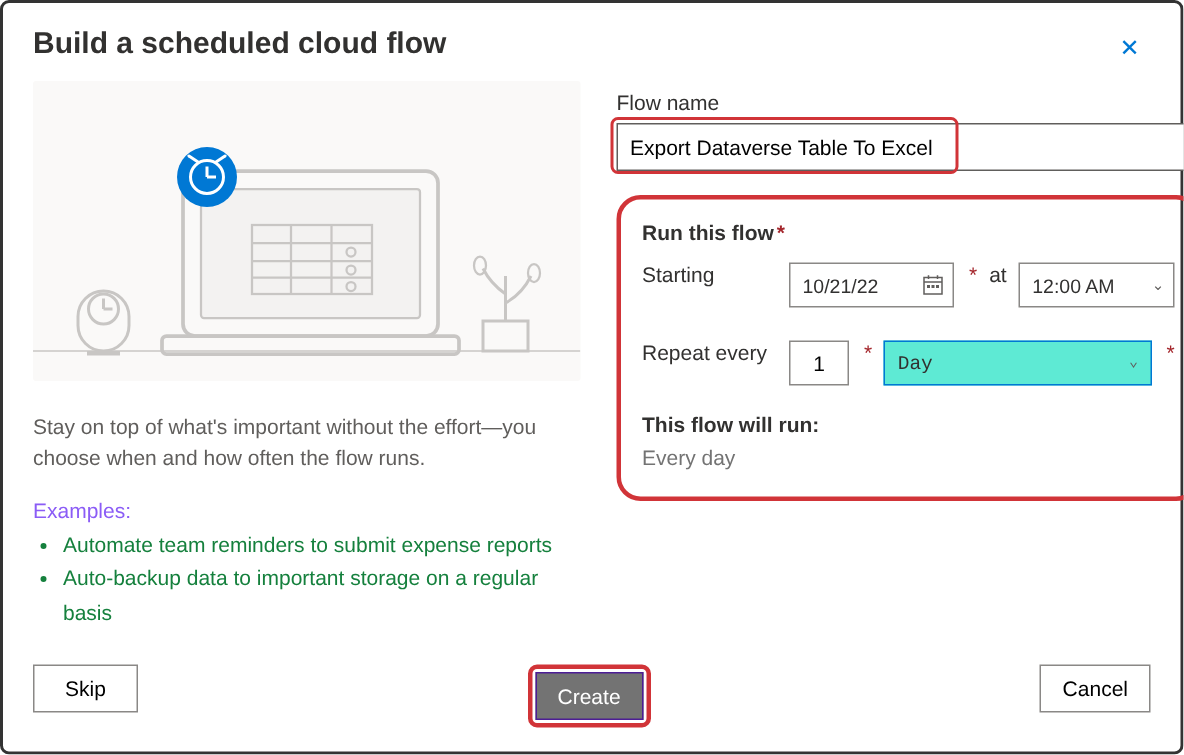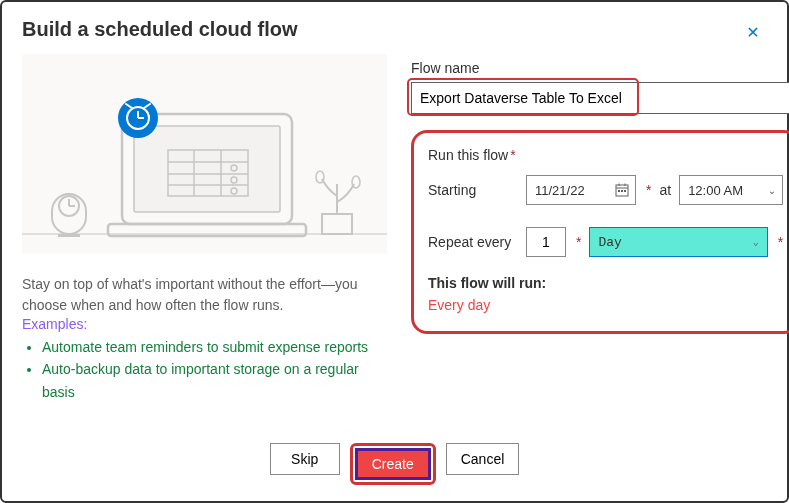--- a/index.html
+++ b/index.html
@@ -56,20 +56,21 @@
     align-items: flex-end;
     justify-content: center;
     position: relative;
     overflow: hidden;
     margin-bottom: 20px;
   }
   .desc-text {
     font-size: 14px;
     color: #605e5c;
     line-height: 1.5;
+    margin-bottom: 16px;
   }
   .examples-label {
     font-size: 14px;
     color: #8b5cf6;
     margin-bottom: 4px;
   }
   .examples-list {
     margin: 0;
     padding-left: 20px;
     color: #15803d;
@@ -94,27 +95,27 @@
     border: 1px solid #605e5c;
     outline: none;
   }
   .run-section {
     border: 3px solid #d13438;
     border-radius: 16px;
     padding: 14px 14px 18px 14px;
   }
   .run-title {
     font-size: 14px;
-    font-weight: 400;
+    font-weight: 700;
     margin-bottom: 12px;
   }
   .req { color: #a4262c; margin-left: 2px; }
   .form-row {
     display: flex;
-    align-items: center;
+    align-items: flex-start;
     gap: 8px;
     margin-bottom: 22px;
   }
   .row-label {
     width: 90px;
     font-size: 14px;
     color: #323130;
   }
   .date-input {
     width: 110px;
@@ -161,42 +162,41 @@
     font-family: Liberation Mono, monospace;
   }
   .chev { color: #605e5c; font-size: 10px; }
   .will-run-label {
     font-size: 14px;
     font-weight: 600;
     margin-bottom: 6px;
   }
   .will-run-value {
     font-size: 14px;
-    color: #ef4444;
+    color: #737373;
   }
   .dialog-footer {
     display: flex;
-    justify-content: center;
-    gap: 10px;
+    justify-content: space-between;
     padding-top: 12px;
   }
   .btn {
     min-width: 70px;
     height: 32px;
     padding: 0 14px;
     font-size: 14px;
     font-family: inherit;
     border: 1px solid #8a8886;
     background: #fff;
     cursor: pointer;
   }
   .btn-primary {
-    background: #ef4444;
+    background: #737373;
     color: #fff;
-    border: 3px solid #4c1d95;
+    border: 1px solid #4c1d95;
   }
   .create-highlight {
     border: 3px solid #d13438;
     border-radius: 6px;
     padding: 2px;
     display: inline-flex;
   }
   .cal-icon { color: #605e5c; }
 </style>
 </head>
@@ -270,21 +270,21 @@
       </div>
 
       <div class="run-section">
         <div class="run-title">
           <span>Run this flow</span><span class="req">*</span>
         </div>
 
         <div class="form-row">
           <div class="row-label">Starting</div>
           <div class="date-input">
-            <span>11/21/22</span>
+            <span>10/21/22</span>
             <svg width="14" height="14" viewBox="0 0 14 14" class="cal-icon">
               <rect x="1" y="2" width="12" height="11" fill="none" stroke="#605e5c" stroke-width="1"></rect>
               <line x1="1" y1="5" x2="13" y2="5" stroke="#605e5c" stroke-width="1"></line>
               <line x1="4" y1="0.5" x2="4" y2="3" stroke="#605e5c" stroke-width="1"></line>
               <line x1="10" y1="0.5" x2="10" y2="3" stroke="#605e5c" stroke-width="1"></line>
               <rect x="3" y="7" width="2" height="2" fill="#605e5c"></rect>
               <rect x="6" y="7" width="2" height="2" fill="#605e5c"></rect>
               <rect x="9" y="7" width="2" height="2" fill="#605e5c"></rect>
             </svg>
           </div>

